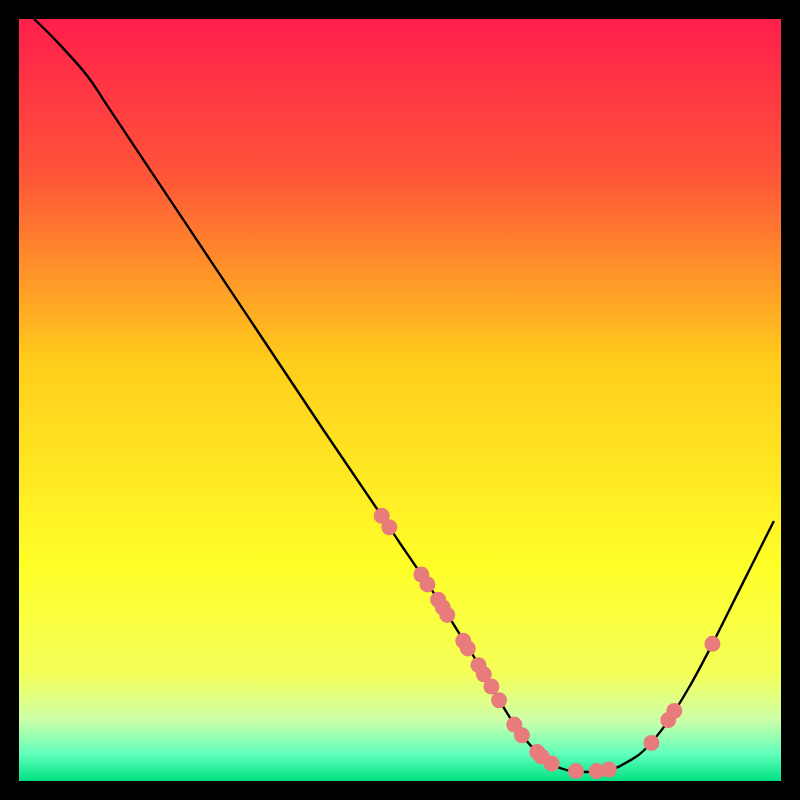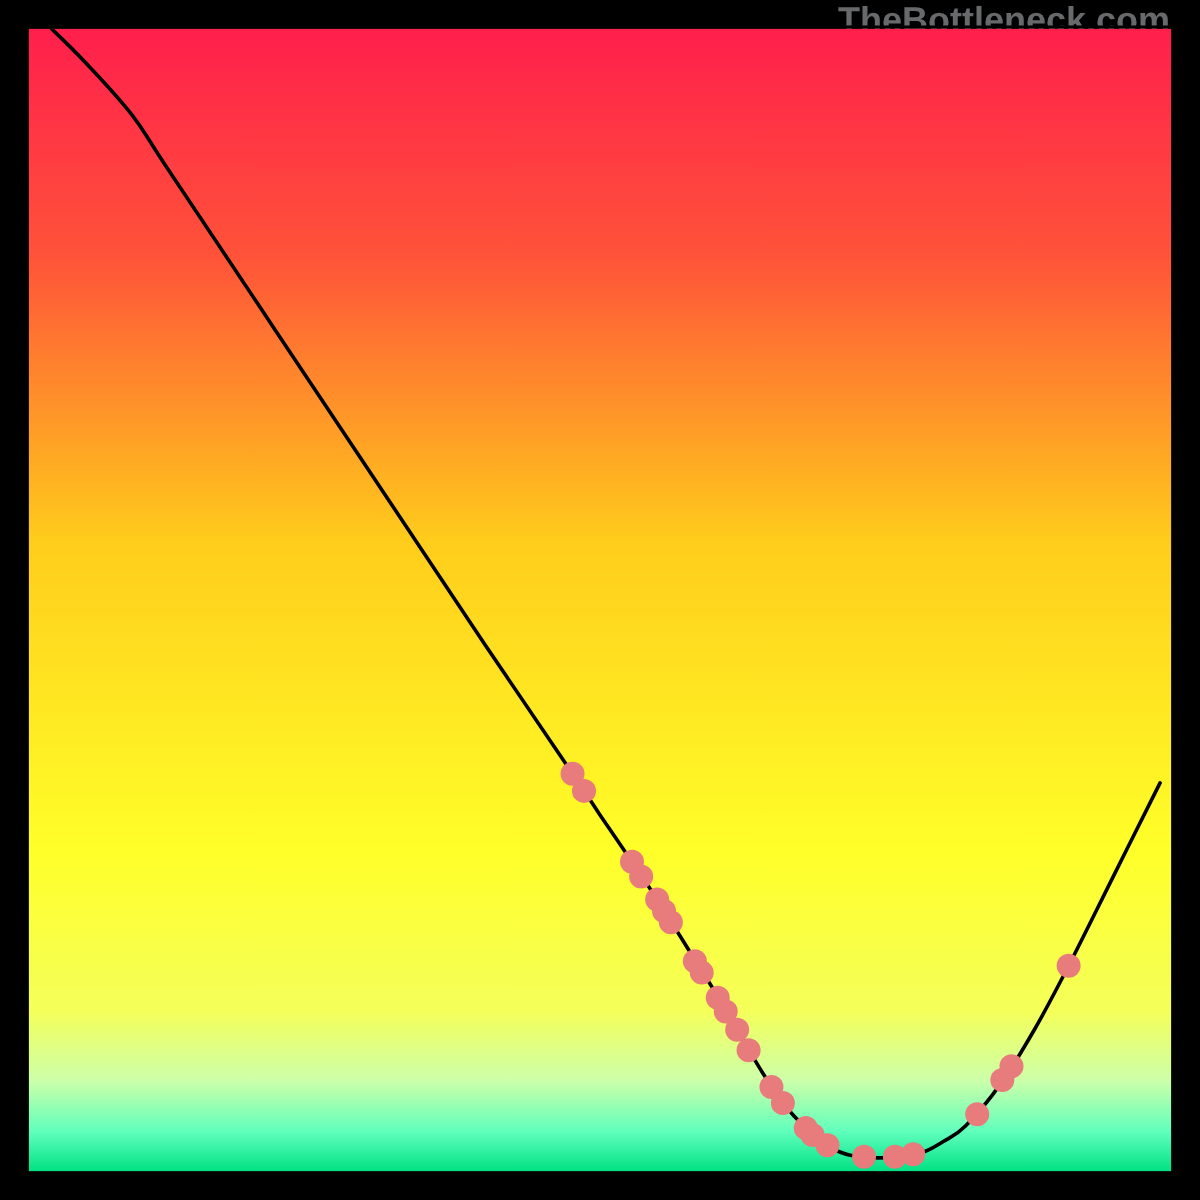--- a/index.html
+++ b/index.html
@@ -30,21 +30,20 @@
     color: #68696b;
     white-space: nowrap;
   }
   svg { display: block; }
 </style>
 </head>
 <body>
 
 <div class="stage">
 
-  <div class="watermark" style="right: 20px; top: 0px; font-size: 24px;">TheBottleneck.com</div>
 
   <div class="frame" style="left: 17px; top: 17px; width: 766px; height: 766px; border: 2px solid rgb(0, 0, 0);"></div>
 
   <div class="chart-area" style="left: 19px; top: 19px; width: 762px; height: 762px;">
     <svg xmlns="http://www.w3.org/2000/svg" preserveAspectRatio="none" width="762" height="762" viewBox="0 0 762 762">
       <defs>
         <linearGradient id="bg-grad" x1="0" y1="0" x2="0" y2="1">
             <stop offset="0%" stop-color="#ff1f4c"></stop>
             <stop offset="20%" stop-color="#ff5339"></stop>
             <stop offset="45%" stop-color="#ffcd1b"></stop>

